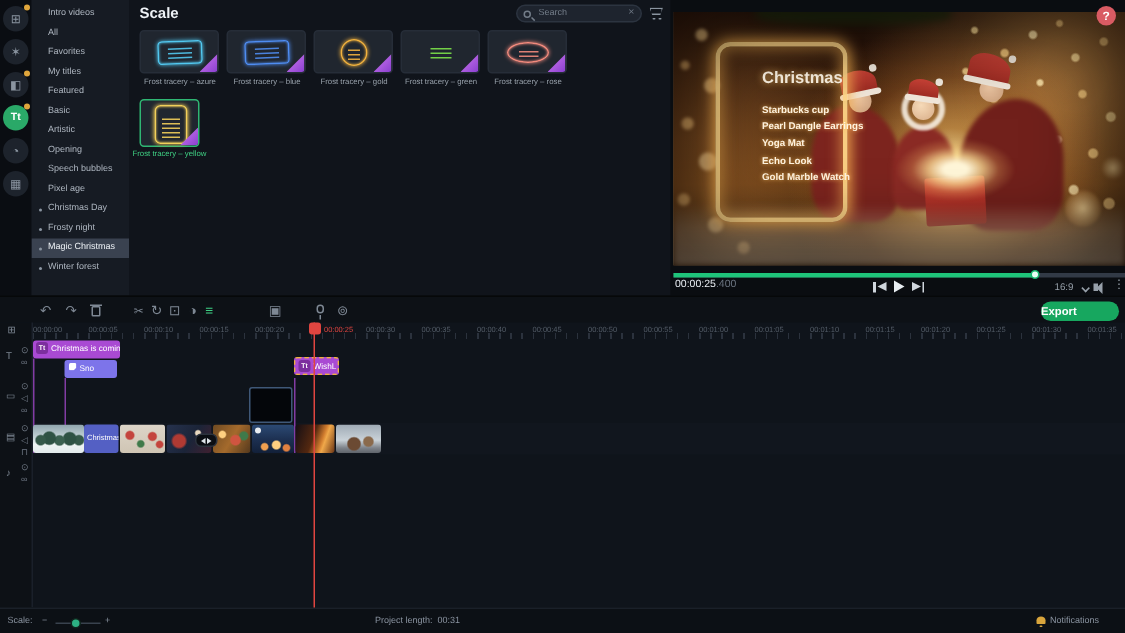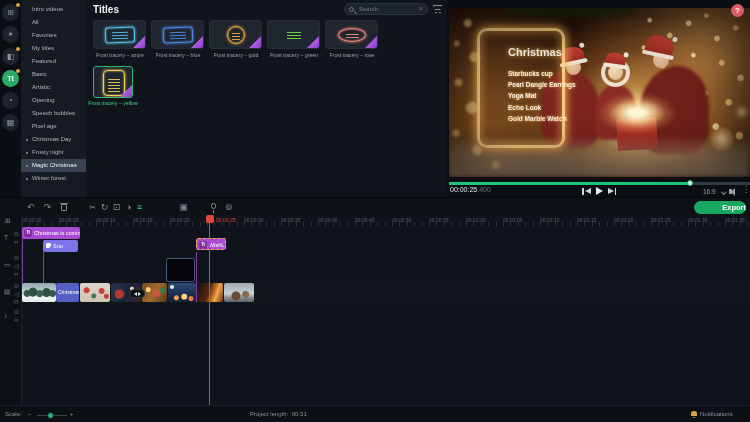--- a/index.html
+++ b/index.html
@@ -152,21 +152,21 @@
   
   .tl-toolbar { left:0; top:197px; width:750px; height:18px; background:#0d1116; border-top:1px solid #060809; }
   .tb-icon { position:absolute; top:3px; width:13px; height:13px; text-align:center; font-size:9px;
              color:#7e8894; line-height:13px; }
   .tb-icon.active { color:#3ecf84; }
   .trash { width:6px; height:7px; border:1px solid #7e8894; border-radius:1px; margin:3px auto 0; position:relative; }
   .trash::before { content:""; position:absolute; left:-2px; top:-2px; width:8px; height:1px; background:#7e8894; }
   .mic { width:5px; height:6px; border:1px solid #7e8894; border-radius:2.5px; margin:2px auto 0; position:relative; }
   .mic::after { content:""; position:absolute; left:1.2px; top:6px; width:1px; height:2.5px; background:#7e8894; }
   .export-btn { position:absolute; left:694px; top:2.5px; width:52px; height:13px; border-radius:7px;
-                background:#17a75f; color:#fff; font-size:7.5px; font-weight:bold; text-align:right; line-height:13px; }
+                background:#17a75f; color:#fff; font-size:7.5px; font-weight:bold; text-align:left; line-height:13px; }
 
   
   .ruler { left:0; top:215px; width:750px; height:11px; background:#0f141b; }
   .rl { position:absolute; top:2px; font-size:5px; color:#545d68; white-space:nowrap; }
   .rl.red { color:#e04540; }
   .ticks { left:22px; top:222px; width:728px; height:4px;
            background:repeating-linear-gradient(90deg,#2b323d 0 1px, transparent 1px 7.4px); }
   .tracks-bg { left:22px; top:226px; width:728px; height:179px; background:#0f141b; }
   .rowband { left:22px; top:282px; width:728px; height:21px; background:#11161e; }
   .trackhead { left:0; top:215px; width:22px; height:190px; background:#0d1116; border-right:1px solid #1a202a; }
@@ -262,21 +262,21 @@
       <div class="cat"><span>Opening</span></div>
       <div class="cat"><span>Speech bubbles</span></div>
       <div class="cat"><span>Pixel age</span></div>
       <div class="cat"><span class="dot"></span><span>Christmas Day</span></div>
       <div class="cat"><span class="dot"></span><span>Frosty night</span></div>
       <div class="cat sel"><span class="dot"></span><span>Magic Christmas</span></div>
       <div class="cat"><span class="dot"></span><span>Winter forest</span></div>
     </div>
 
   <div class="abs browser">
-    <div class="browser-title">Titles</div>
+    <div class="browser-title">Scale</div>
     <div class="search">
       <span class="mag"></span>
       <input type="text" placeholder="Search" style="">
       <span class="clear">×</span>
     </div>
     <div class="cart">
       <div class="cart-body"></div>
       <div class="cart-wheel"></div>
     </div>
 

